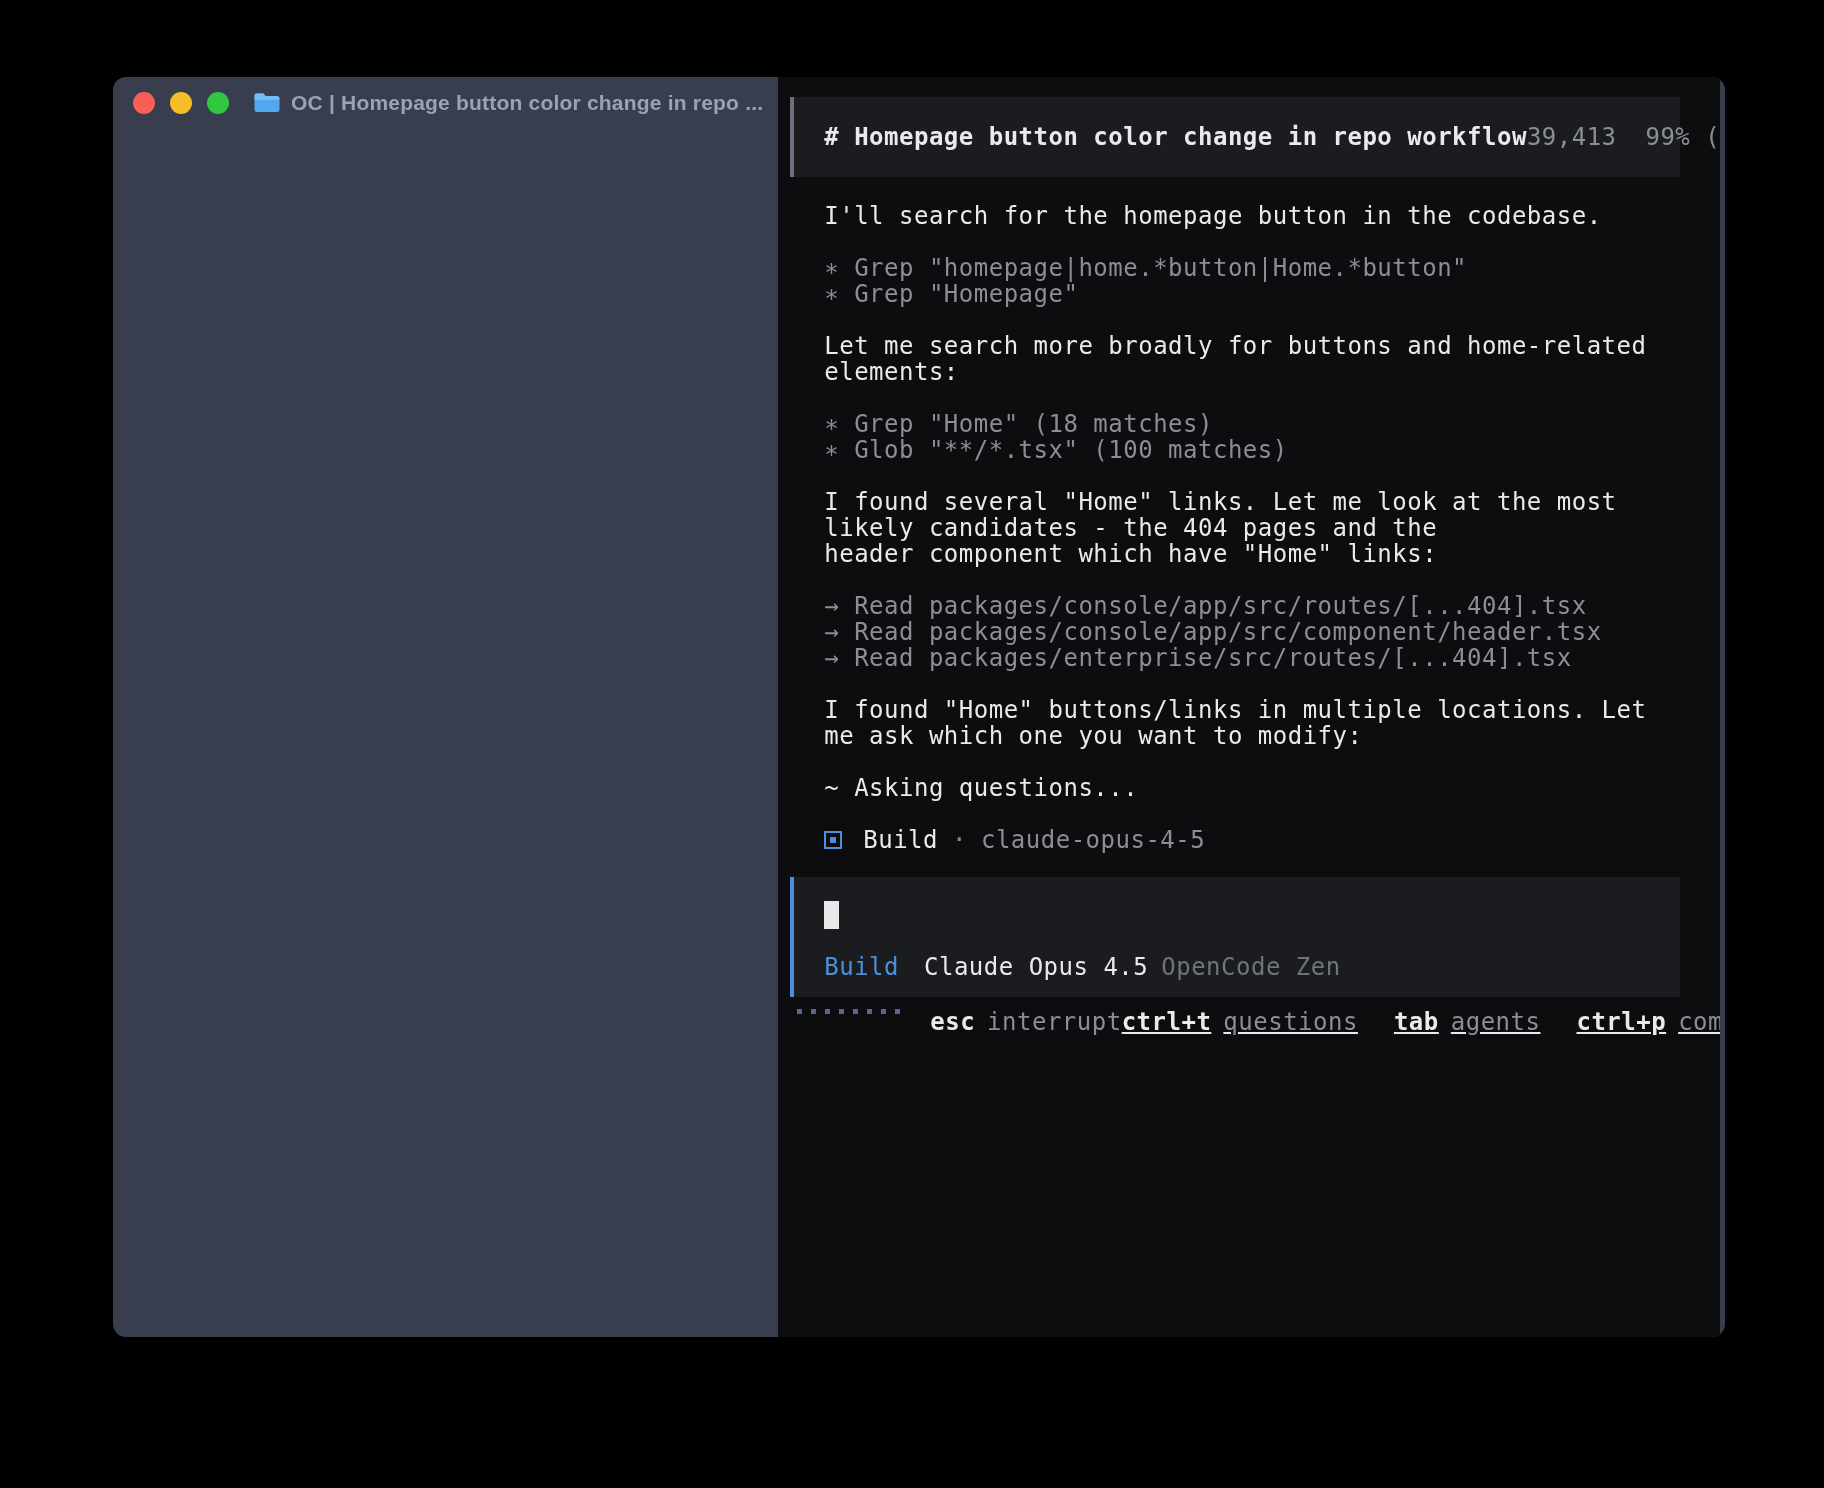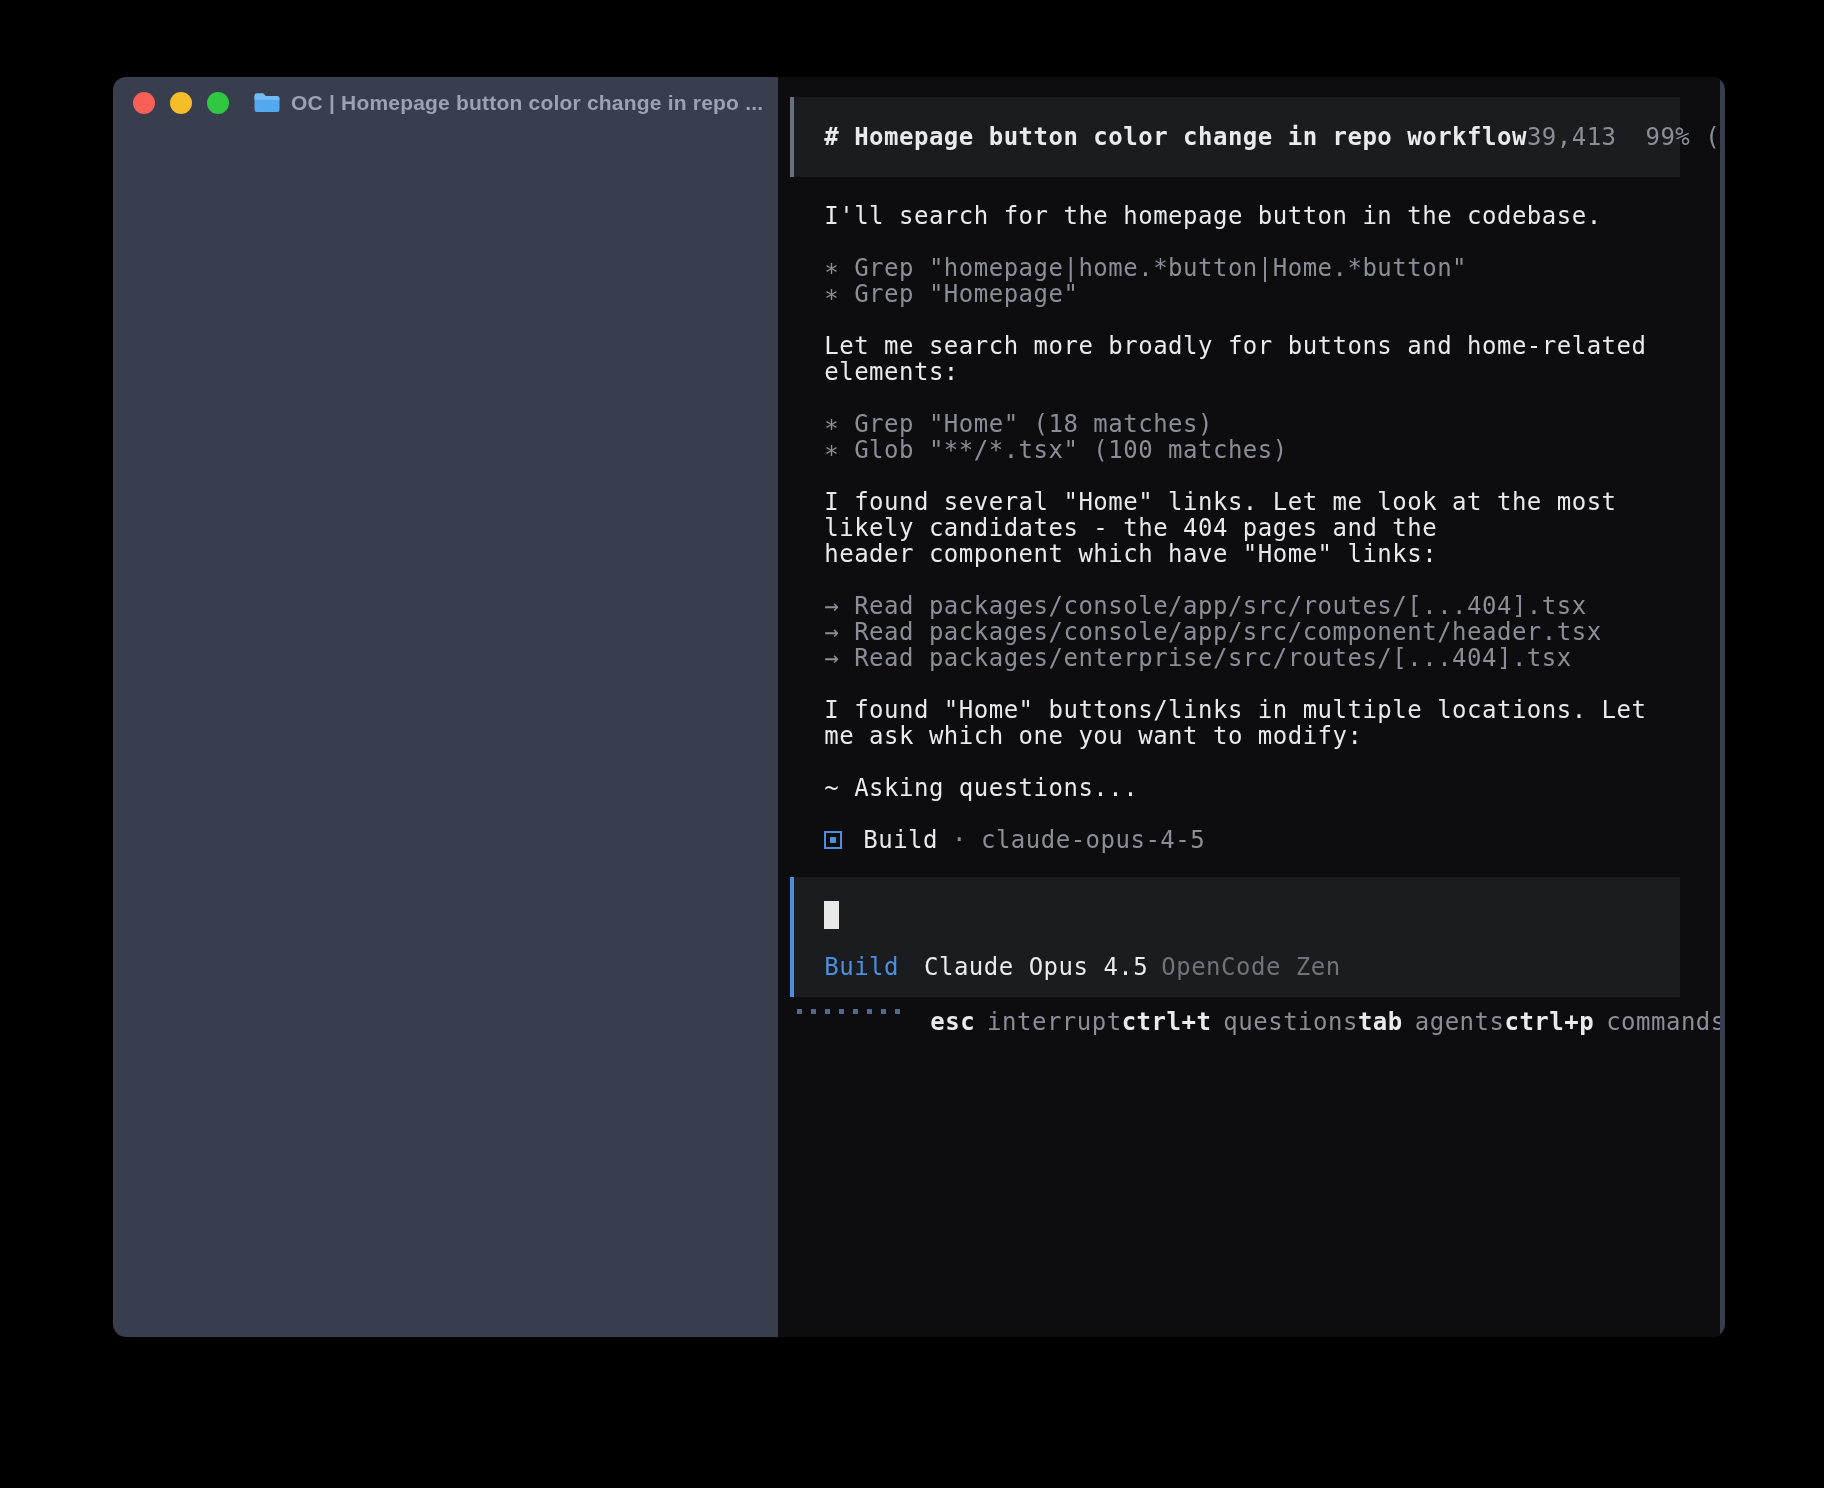--- a/index.html
+++ b/index.html
@@ -66,21 +66,21 @@
   .model{color:var(--text_primary,#e9eaec);margin-right:13px;text-align:right;}
   .provider{color:var(--text_faint,#70737a);}
   
   .statusbar{margin-top:12px;display:flex;justify-content:space-between;align-items:center;padding:0 0 0 7px;}
   .status-left{display:flex;align-items:flex-start;}
   .dots{display:inline-flex;gap:9px;align-items:center;}
   .dot{width:5px;height:5px;background:var(--spinner,#55688f);display:inline-block;}
   .key{font-weight:bold;color:var(--text_primary,#e9eaec);}
   .status-left .key{margin-left:30px;}
   .label{color:var(--text_muted,#8b8e96);margin-left:12px;}
-  .status-right{display:flex;align-items:center;}
+  .status-right{display:flex;align-items:center;gap:36px;text-decoration:underline;}
   .pair{display:inline-flex;align-items:center;}
   
   .bottomstrip{height:24px;flex:0 0 auto;}
 </style>
 </head>
 <body>
 
 <div class="window">
 
   <div class="titlebar">

